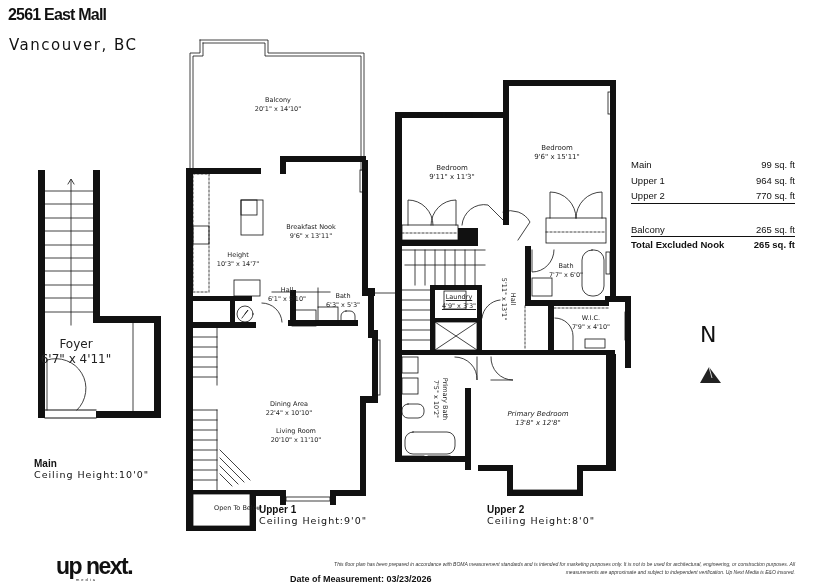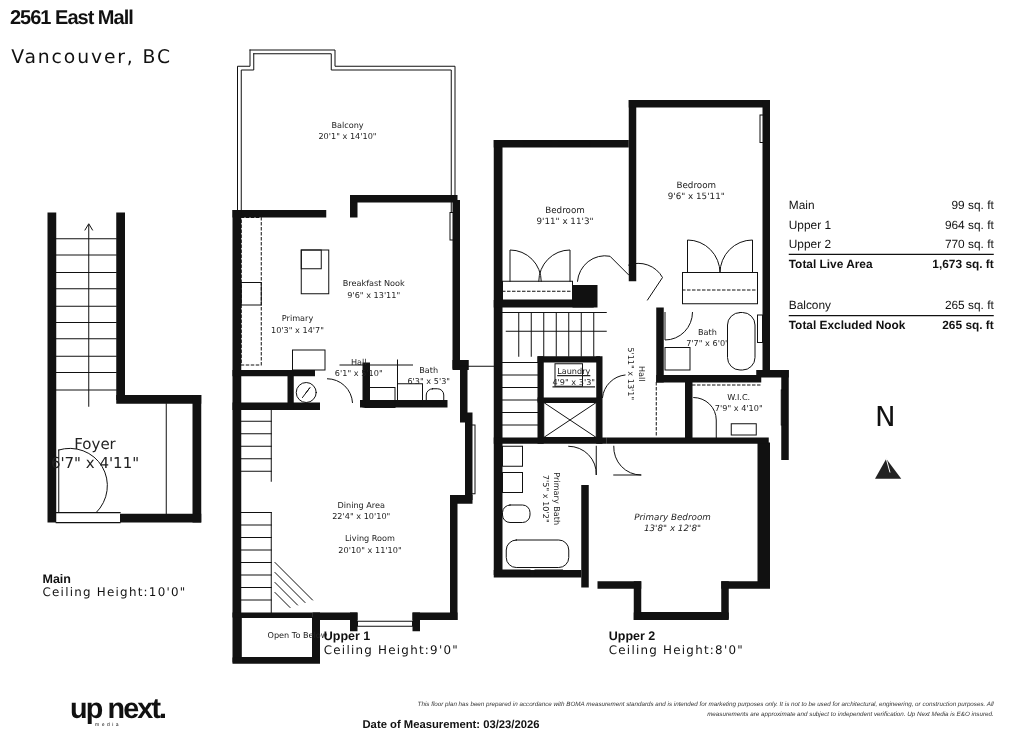--- a/index.html
+++ b/index.html
@@ -231,34 +231,34 @@
       </g>
     </g>
   </g>
 
   <g>
     <path d="M700,383 L709,367 L721,383 Z" fill="#222"></path>
     <path d="M709,367 L712,378" stroke="#fff" stroke-width="0.8"></path>
   </g>
 </svg>
 
-<div class="room-label big" style="left:76px;top:348px;">
+<div class="room-label big" style="left:76px;top:337px;">
   <div>Foyer</div>
   <div>6'7" x 4'11"</div>
 </div>
 <div class="room-label" style="left:278px;top:96px;">
   <div>Balcony</div>
   <div>20'1" x 14'10"</div>
 </div>
-<div class="room-label" style="left:299px;top:223px;">
+<div class="room-label" style="left:311px;top:223px;">
   <div>Breakfast Nook</div>
   <div>9'6" x 13'11"</div>
 </div>
 <div class="room-label" style="left:238px;top:251px;">
-  <div>Primary</div>
+  <div>Height</div>
   <div>10'3" x 14'7"</div>
 </div>
 <div class="room-label" style="left:287px;top:286px;">
   <div>Hall</div>
   <div>6'1" x 5'10"</div>
 </div>
 <div class="room-label" style="left:343px;top:292px;">
   <div>Bath</div>
   <div>6'3" x 5'3"</div>
 </div>
@@ -324,24 +324,20 @@
     <span>Main</span>
     <span>99 sq. ft</span>
   </div>
   <div class="area-row">
     <span>Upper 1</span>
     <span>964 sq. ft</span>
   </div>
   <div class="area-row ul">
     <span>Upper 2</span>
     <span>770 sq. ft</span>
-  </div>
-  <div class="area-row bold">
-    <span>Total Live Area</span>
-    <span>1,673 sq. ft</span>
   </div>
   <div class="area-gap"></div>
   <div class="area-row ul">
     <span>Balcony</span>
     <span>265 sq. ft</span>
   </div>
   <div class="area-row bold">
     <span>Total Excluded Nook</span>
     <span>265 sq. ft</span>
   </div>

